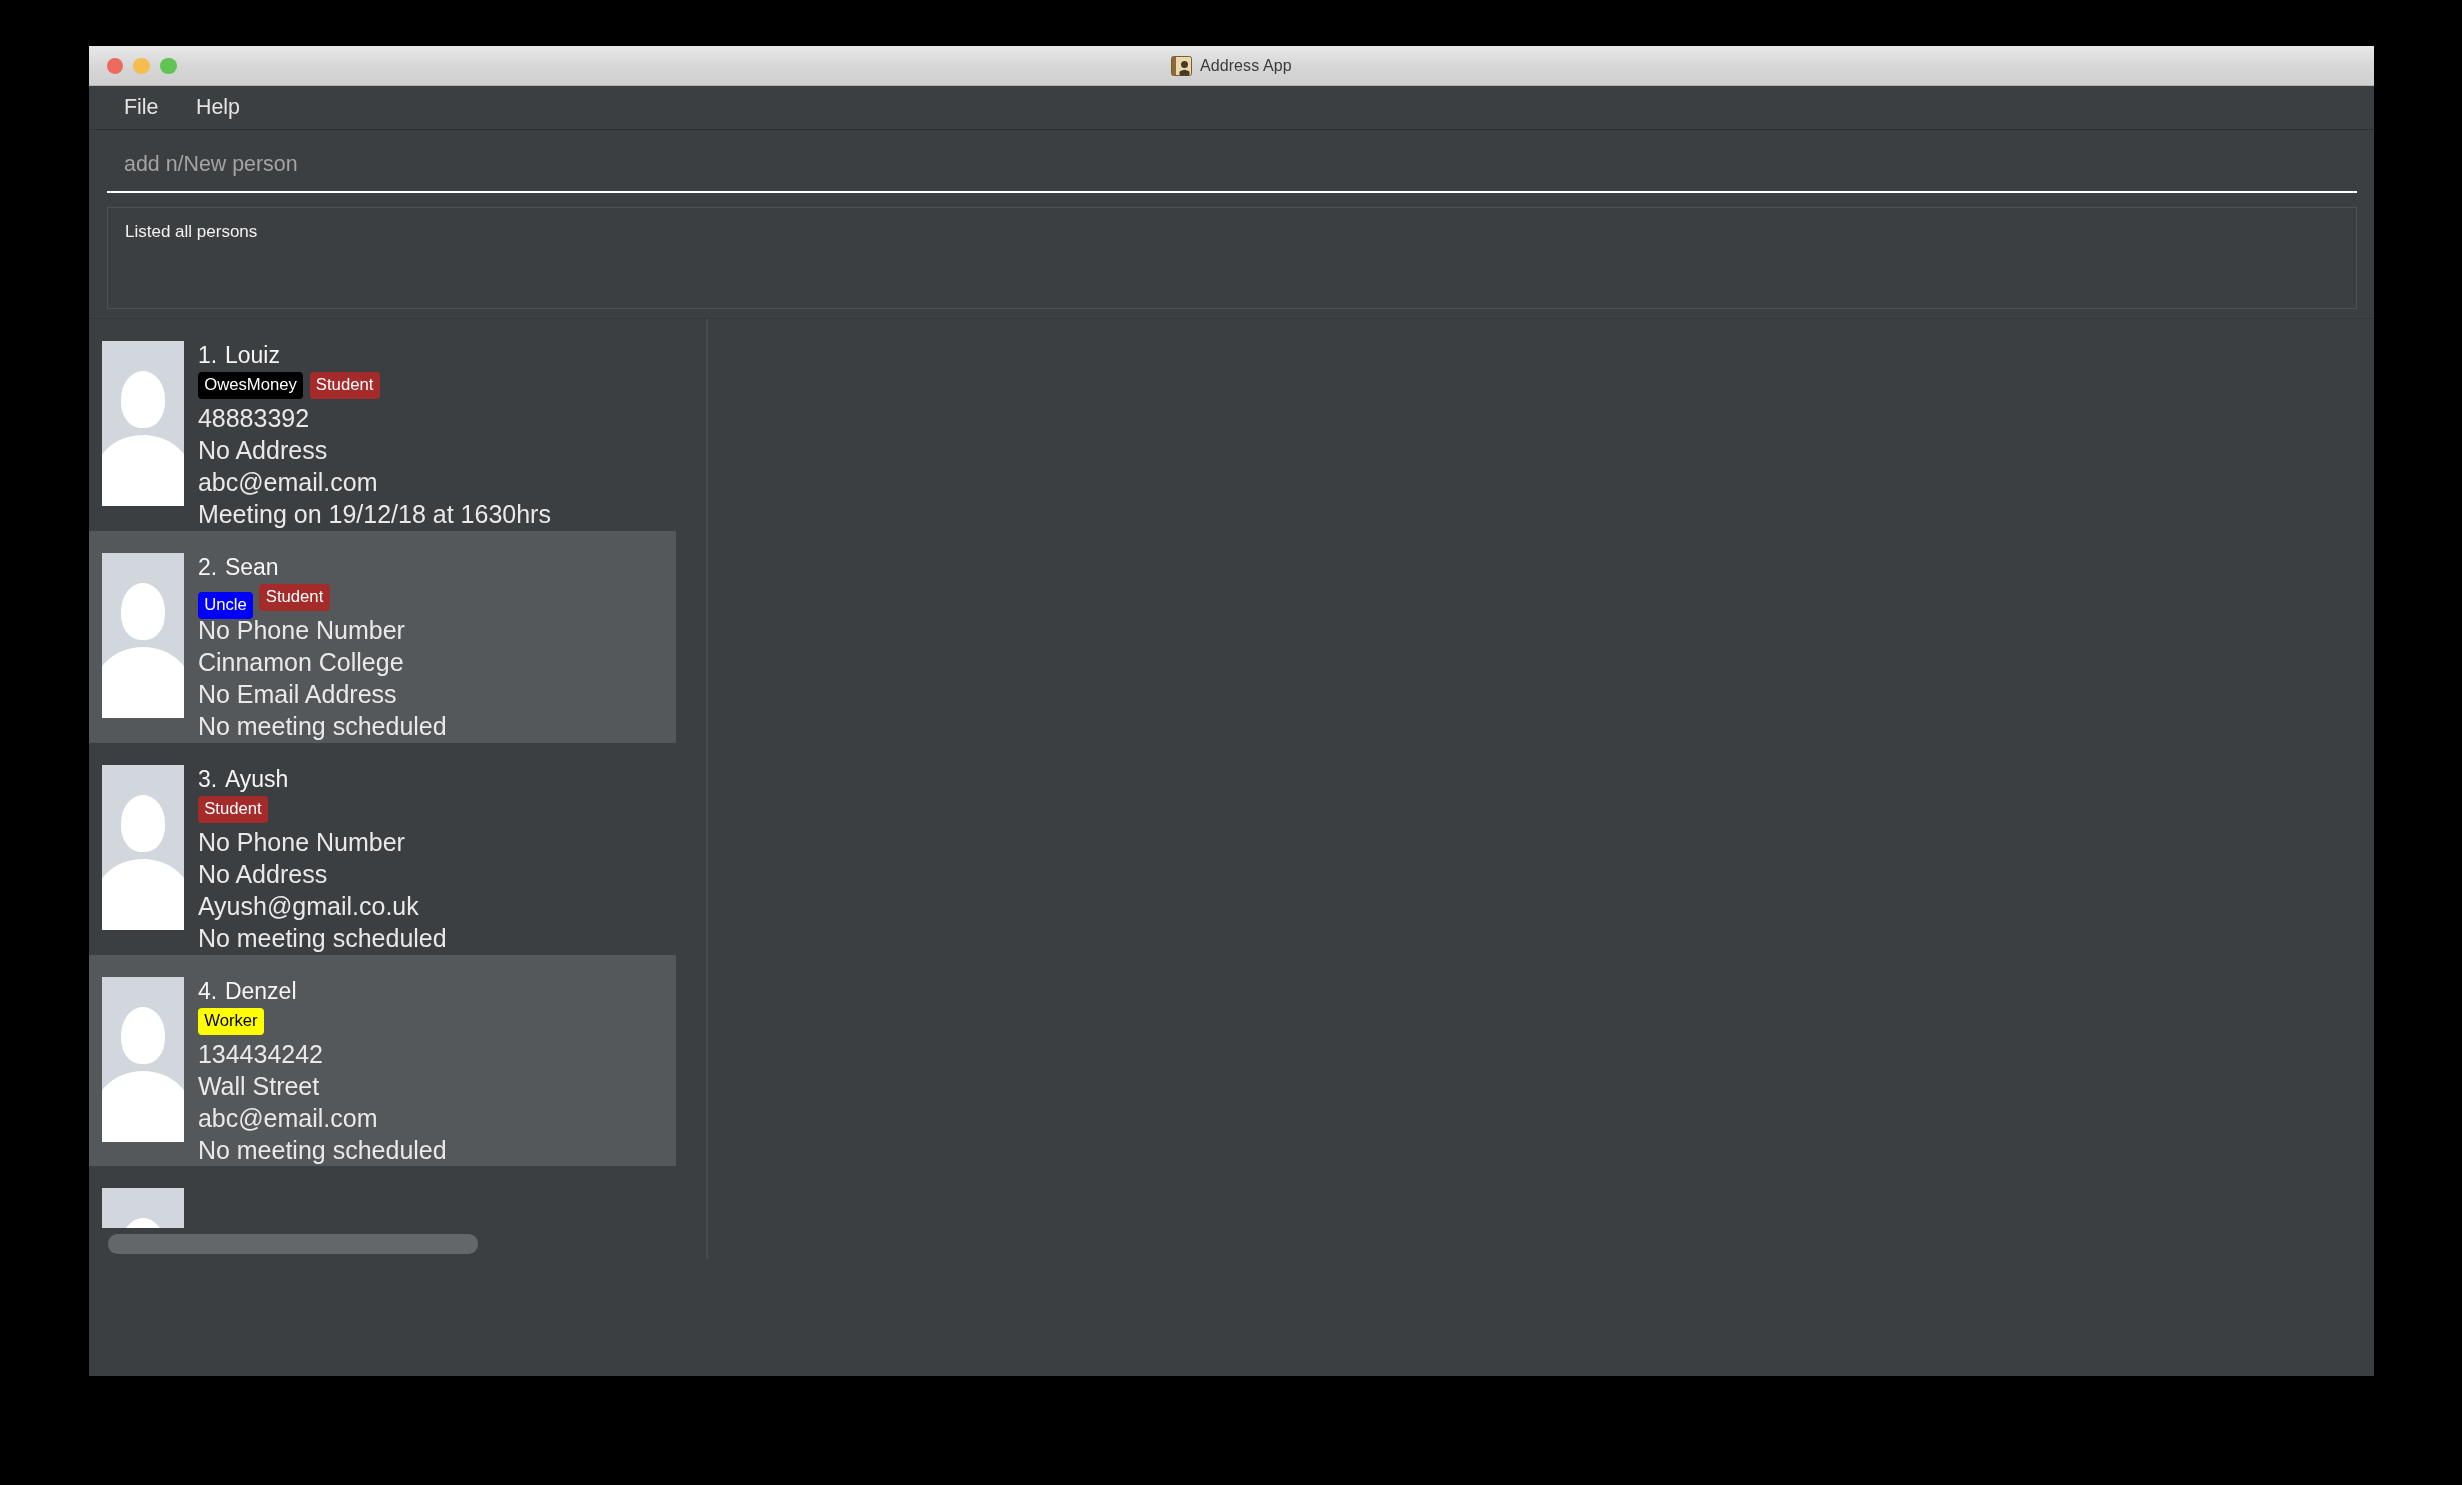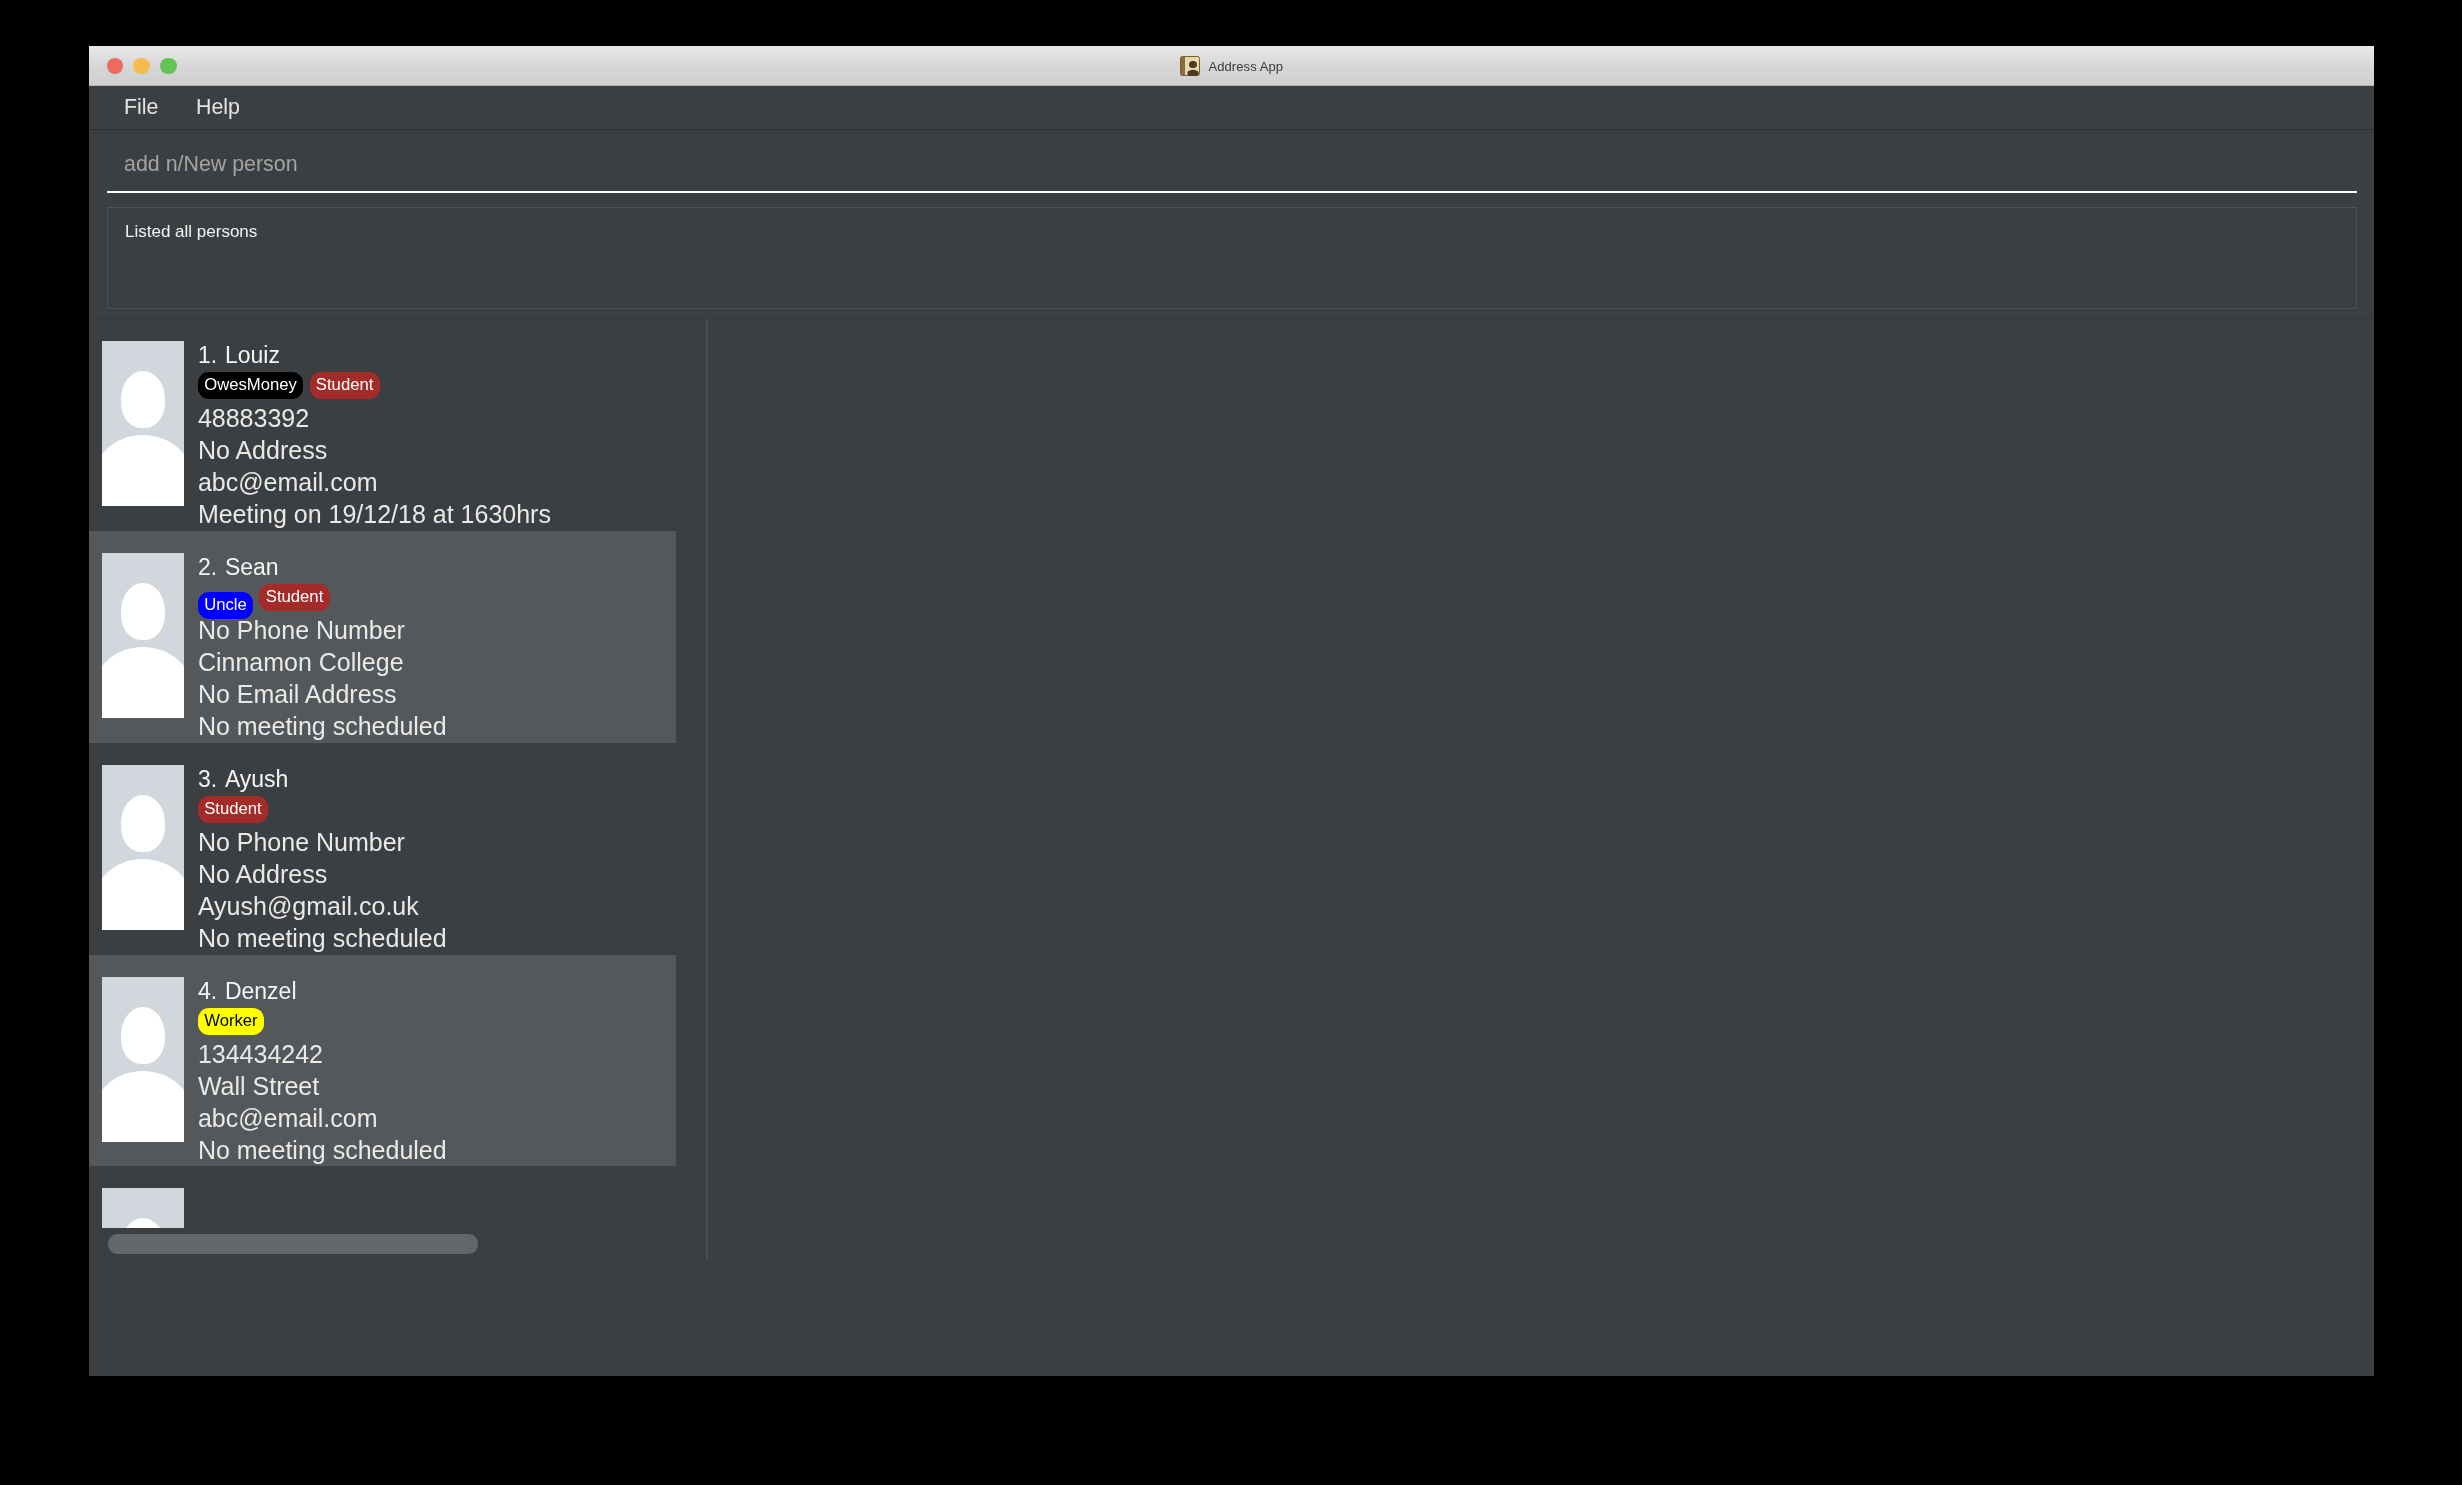--- a/index.html
+++ b/index.html
@@ -70,21 +70,21 @@
   #app-icon::after {
     content: "";
     position: absolute;
     left: 8.7px; top: 4px;
     width: 7.1px; height: 7.1px;
     border-radius: 50%;
     background: #4a3a22;
     box-shadow: 0 8px 0 -0.8px #4a3a22, -2.4px 8.7px 0 -0.8px #4a3a22, 2.4px 8.7px 0 -0.8px #4a3a22;
   }
   #title-text {
-    font-size: 13px;
+    font-size: 16px;
     color: #3b3b3b;
     letter-spacing: 0.1px;
   }
 
   
   #menubar {
     height: 44px;
     background: #3c3f41;
     border-bottom: 0.8px solid #2e3133;
     display: flex;
@@ -224,21 +224,21 @@
     display: flex;
     gap: 6.3px;
     margin-bottom: 4px;
     height: 24.6px;
     align-items: center;
   }
   .tag {
     font-size: 16.7px;
     line-height: 1;
     padding: 4.8px 6.3px 5.6px 6.3px;
-    border-radius: 11px;
+    border-radius: 4px;
     white-space: nowrap;
   }
   .person-field {
     color: #e9e9e9;
     font-size: 25px;
     line-height: 32px;
     white-space: nowrap;
   }
 
   

